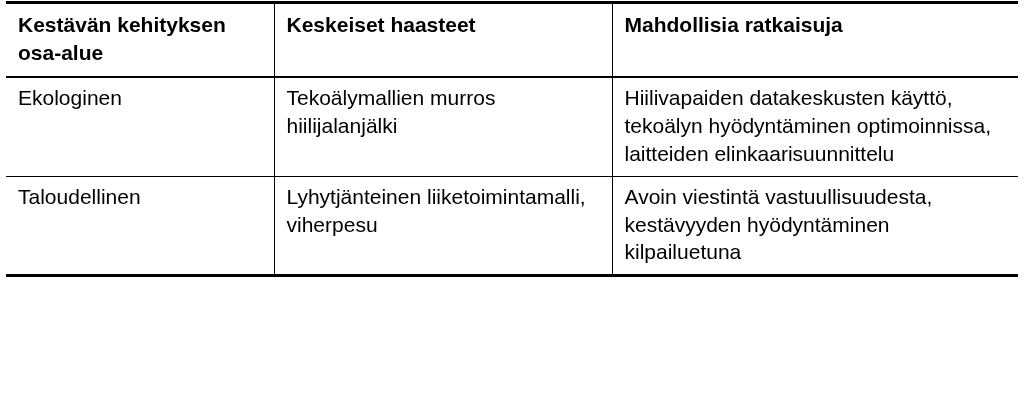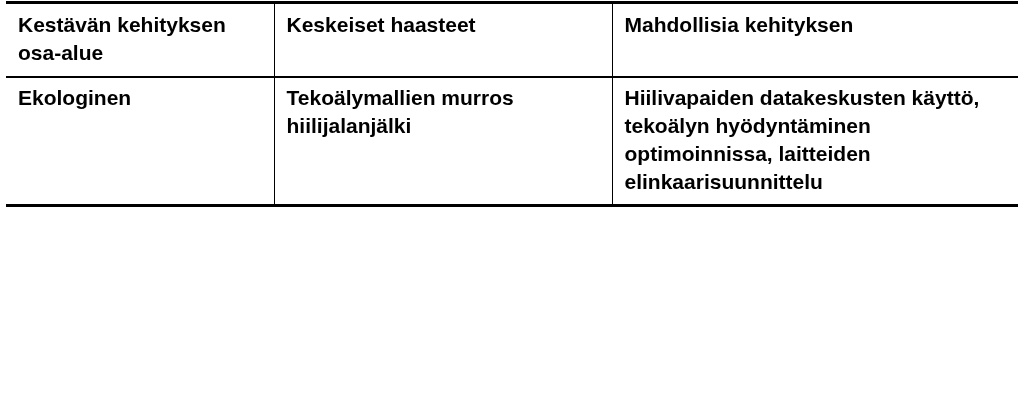--- a/index.html
+++ b/index.html
@@ -47,21 +47,21 @@
     padding-top: 7px;
     padding-bottom: 9px;
   }
   
   table.matrix thead th.sep,
   table.matrix tbody td.sep {
     border-left: 1.5px solid #000000;
   }
   table.matrix tbody td {
     border-bottom: 1.5px solid #000000;
-    font-weight: bold;
+    font-weight: normal;
   }
   table.matrix tbody tr:last-child td {
     border-bottom: 3px solid #000000;
   }
   .cell-text {
     display: block;
     white-space: pre-line;
   }
 </style>
 </head>
@@ -71,30 +71,41 @@
   <table class="matrix">
     <colgroup>
       <col class="c1">
       <col class="c2">
       <col class="c3">
     </colgroup>
     <thead>
       <tr>
         <th>Kestävän kehityksen osa-alue</th>
         <th class="sep">Keskeiset haasteet</th>
-        <th class="sep">Mahdollisia kehityksen</th>
+        <th class="sep">Mahdollisia ratkaisuja</th>
       </tr>
     </thead>
     <tbody>
       <tr>
         <td>
           <span class="cell-text">Ekologinen</span>
         </td>
         <td class="sep">
           <span class="cell-text">Tekoälymallien murros hiilijalanjälki</span>
         </td>
         <td class="sep">
           <span class="cell-text">Hiilivapaiden datakeskusten käyttö, tekoälyn hyödyntäminen optimoinnissa, laitteiden elinkaarisuunnittelu</span>
         </td>
       </tr>
+      <tr>
+        <td>
+          <span class="cell-text">Taloudellinen</span>
+        </td>
+        <td class="sep">
+          <span class="cell-text">Lyhytjänteinen liiketoimintamalli, viherpesu</span>
+        </td>
+        <td class="sep">
+          <span class="cell-text">Avoin viestintä vastuullisuudesta, kestävyyden hyödyntäminen kilpailuetuna</span>
+        </td>
+      </tr>
     </tbody>
   </table>
 </div>
 
 </body></html>

